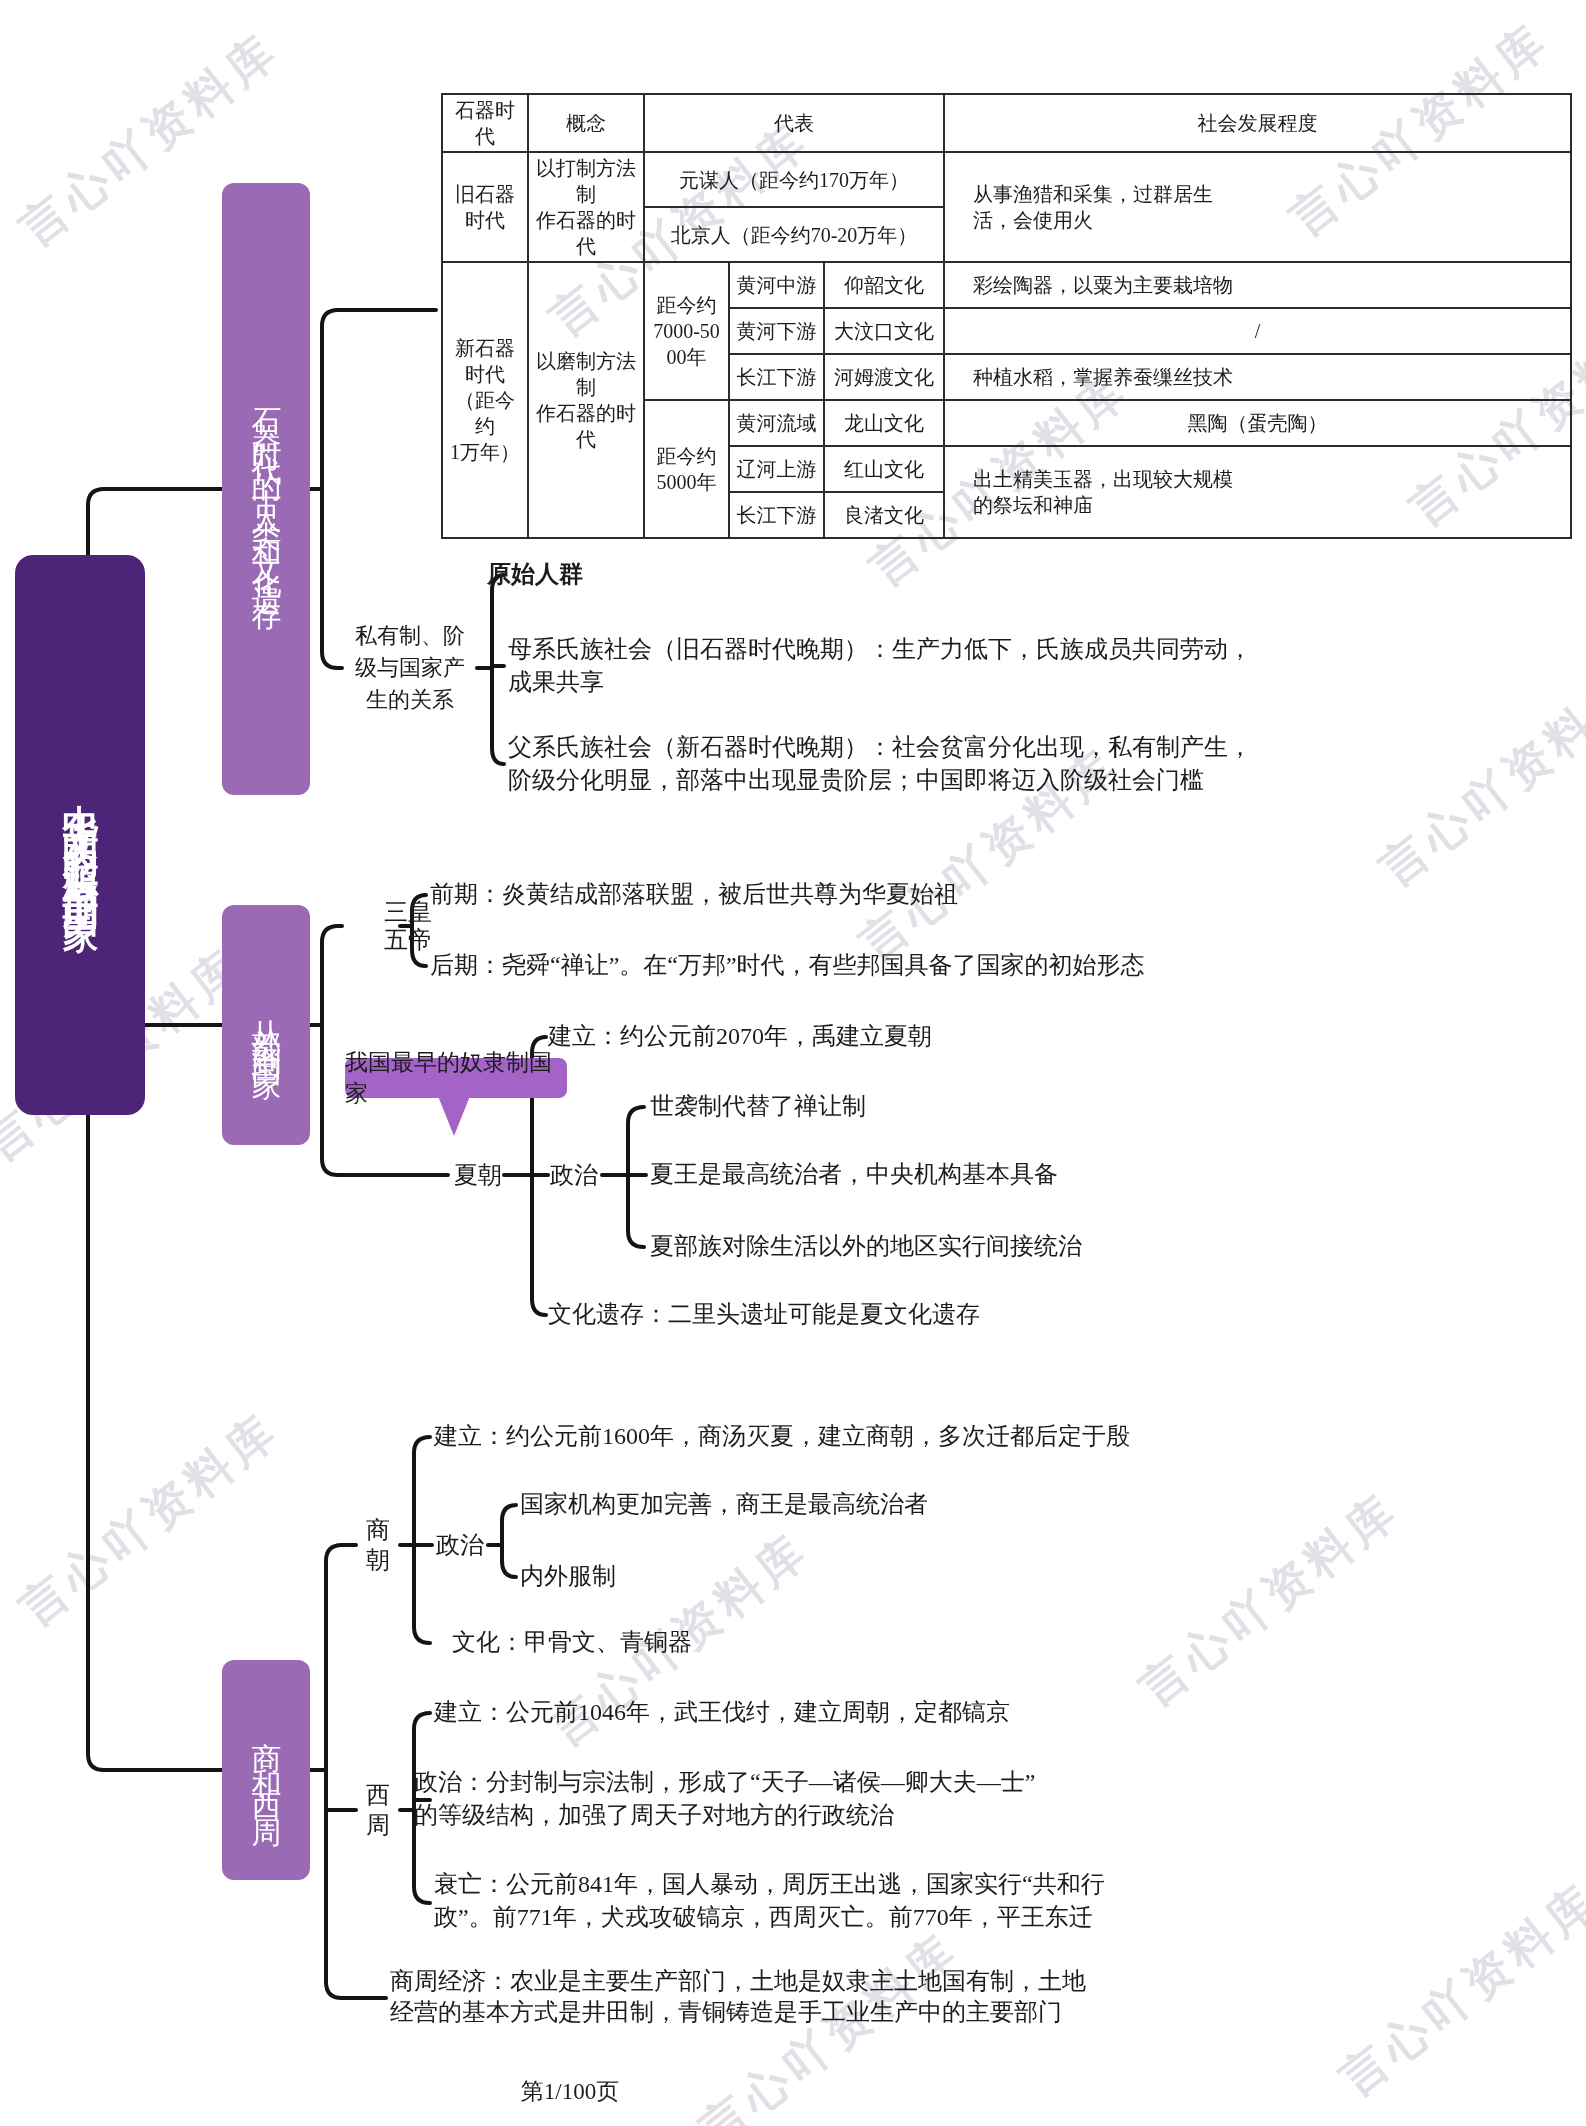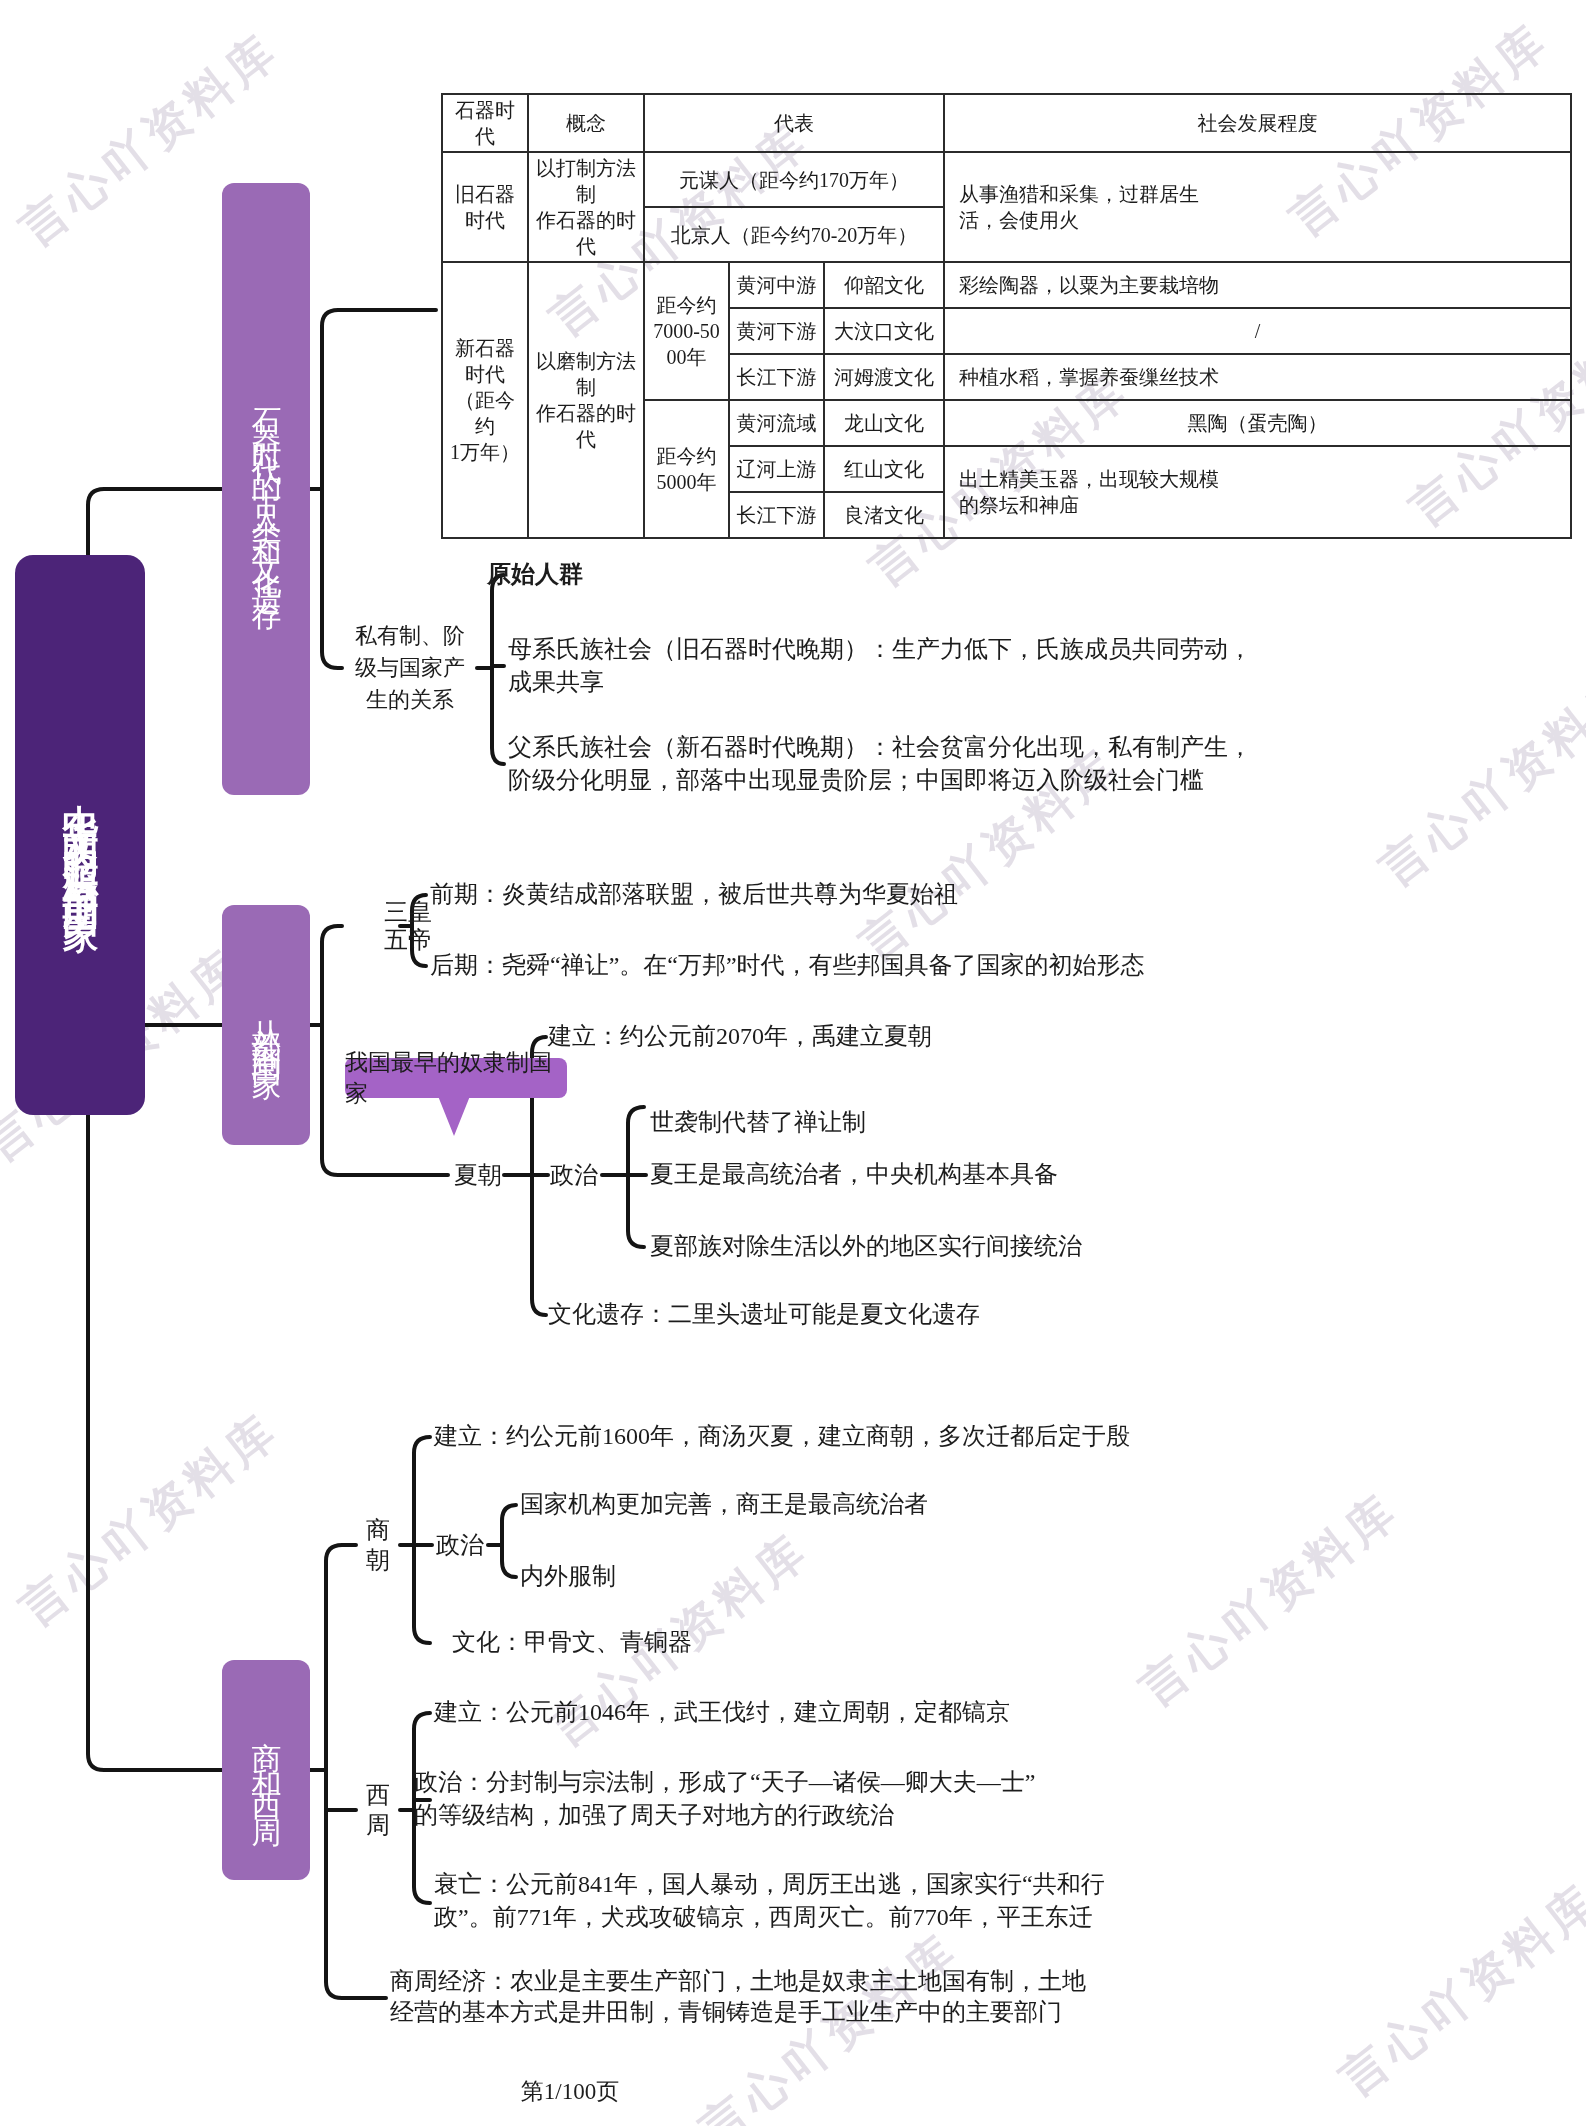--- a/index.html
+++ b/index.html
@@ -44,21 +44,21 @@
   table.stone{
     position:absolute;left:441px;top:93px;width:1129px;z-index:2;
     border-collapse:collapse;table-layout:fixed;background:transparent;
   }
   table.stone td,table.stone th{
     border:2px solid #2b2b2b;font-size:20px;line-height:26px;font-weight:normal;
     text-align:center;vertical-align:middle;white-space:pre-line;padding:2px 4px;
   }
   table.stone tr{height:46px;}
   table.stone tr.hdr{height:46px;}
-  table.stone td.left{text-align:left;padding-left:14px;}
+  table.stone td.left{text-align:left;padding-left:28px;}
   .callout{
     position:absolute;left:345px;top:1058px;width:222px;height:40px;z-index:4;
     background:var(--callout-bg);border-radius:8px;display:flex;align-items:center;justify-content:center;
     font-size:23px;
   }
   .callout .tail{
     position:absolute;left:93px;top:38px;width:0;height:0;
     border-left:16px solid transparent;border-right:16px solid transparent;
     border-top:40px solid var(--callout-bg);
   }
@@ -208,21 +208,21 @@
 <div class="leaf" style="left:430px;top:878px;">前期：炎黄结成部落联盟，被后世共尊为华夏始祖</div>
 <div class="leaf" style="left:430px;top:949px;">后期：尧舜“禅让”。在“万邦”时代，有些邦国具备了国家的初始形态</div>
 
 <div class="nlabel" style="left:452px;top:1162px;width:52px;line-height:26px;">夏朝</div>
 <div class="leaf" style="left:548px;top:1020px;">建立：约公元前2070年，禹建立夏朝</div>
 <div class="callout">
   <span>我国最早的奴隶制国家</span>
   <span class="tail"></span>
 </div>
 <div class="nlabel" style="left:548px;top:1162px;width:52px;line-height:26px;">政治</div>
-<div class="leaf" style="left:650px;top:1090px;margin-top:16px;">世袭制代替了禅让制</div>
+<div class="leaf" style="left:650px;top:1090px;">世袭制代替了禅让制</div>
 <div class="leaf" style="left:650px;top:1158px;">夏王是最高统治者，中央机构基本具备</div>
 <div class="leaf" style="left:650px;top:1230px;">夏部族对除生活以外的地区实行间接统治</div>
 <div class="leaf" style="left:548px;top:1298px;">文化遗存：二里头遗址可能是夏文化遗存</div>
 
 <div class="nlabel" style="left:358px;top:1515px;width:40px;line-height:30px;">商
 朝</div>
 <div class="leaf" style="left:434px;top:1420px;">建立：约公元前1600年，商汤灭夏，建立商朝，多次迁都后定于殷</div>
 <div class="nlabel" style="left:434px;top:1532px;width:52px;line-height:26px;">政治</div>
 <div class="leaf" style="left:520px;top:1488px;">国家机构更加完善，商王是最高统治者</div>
 <div class="leaf" style="left:520px;top:1560px;">内外服制</div>

